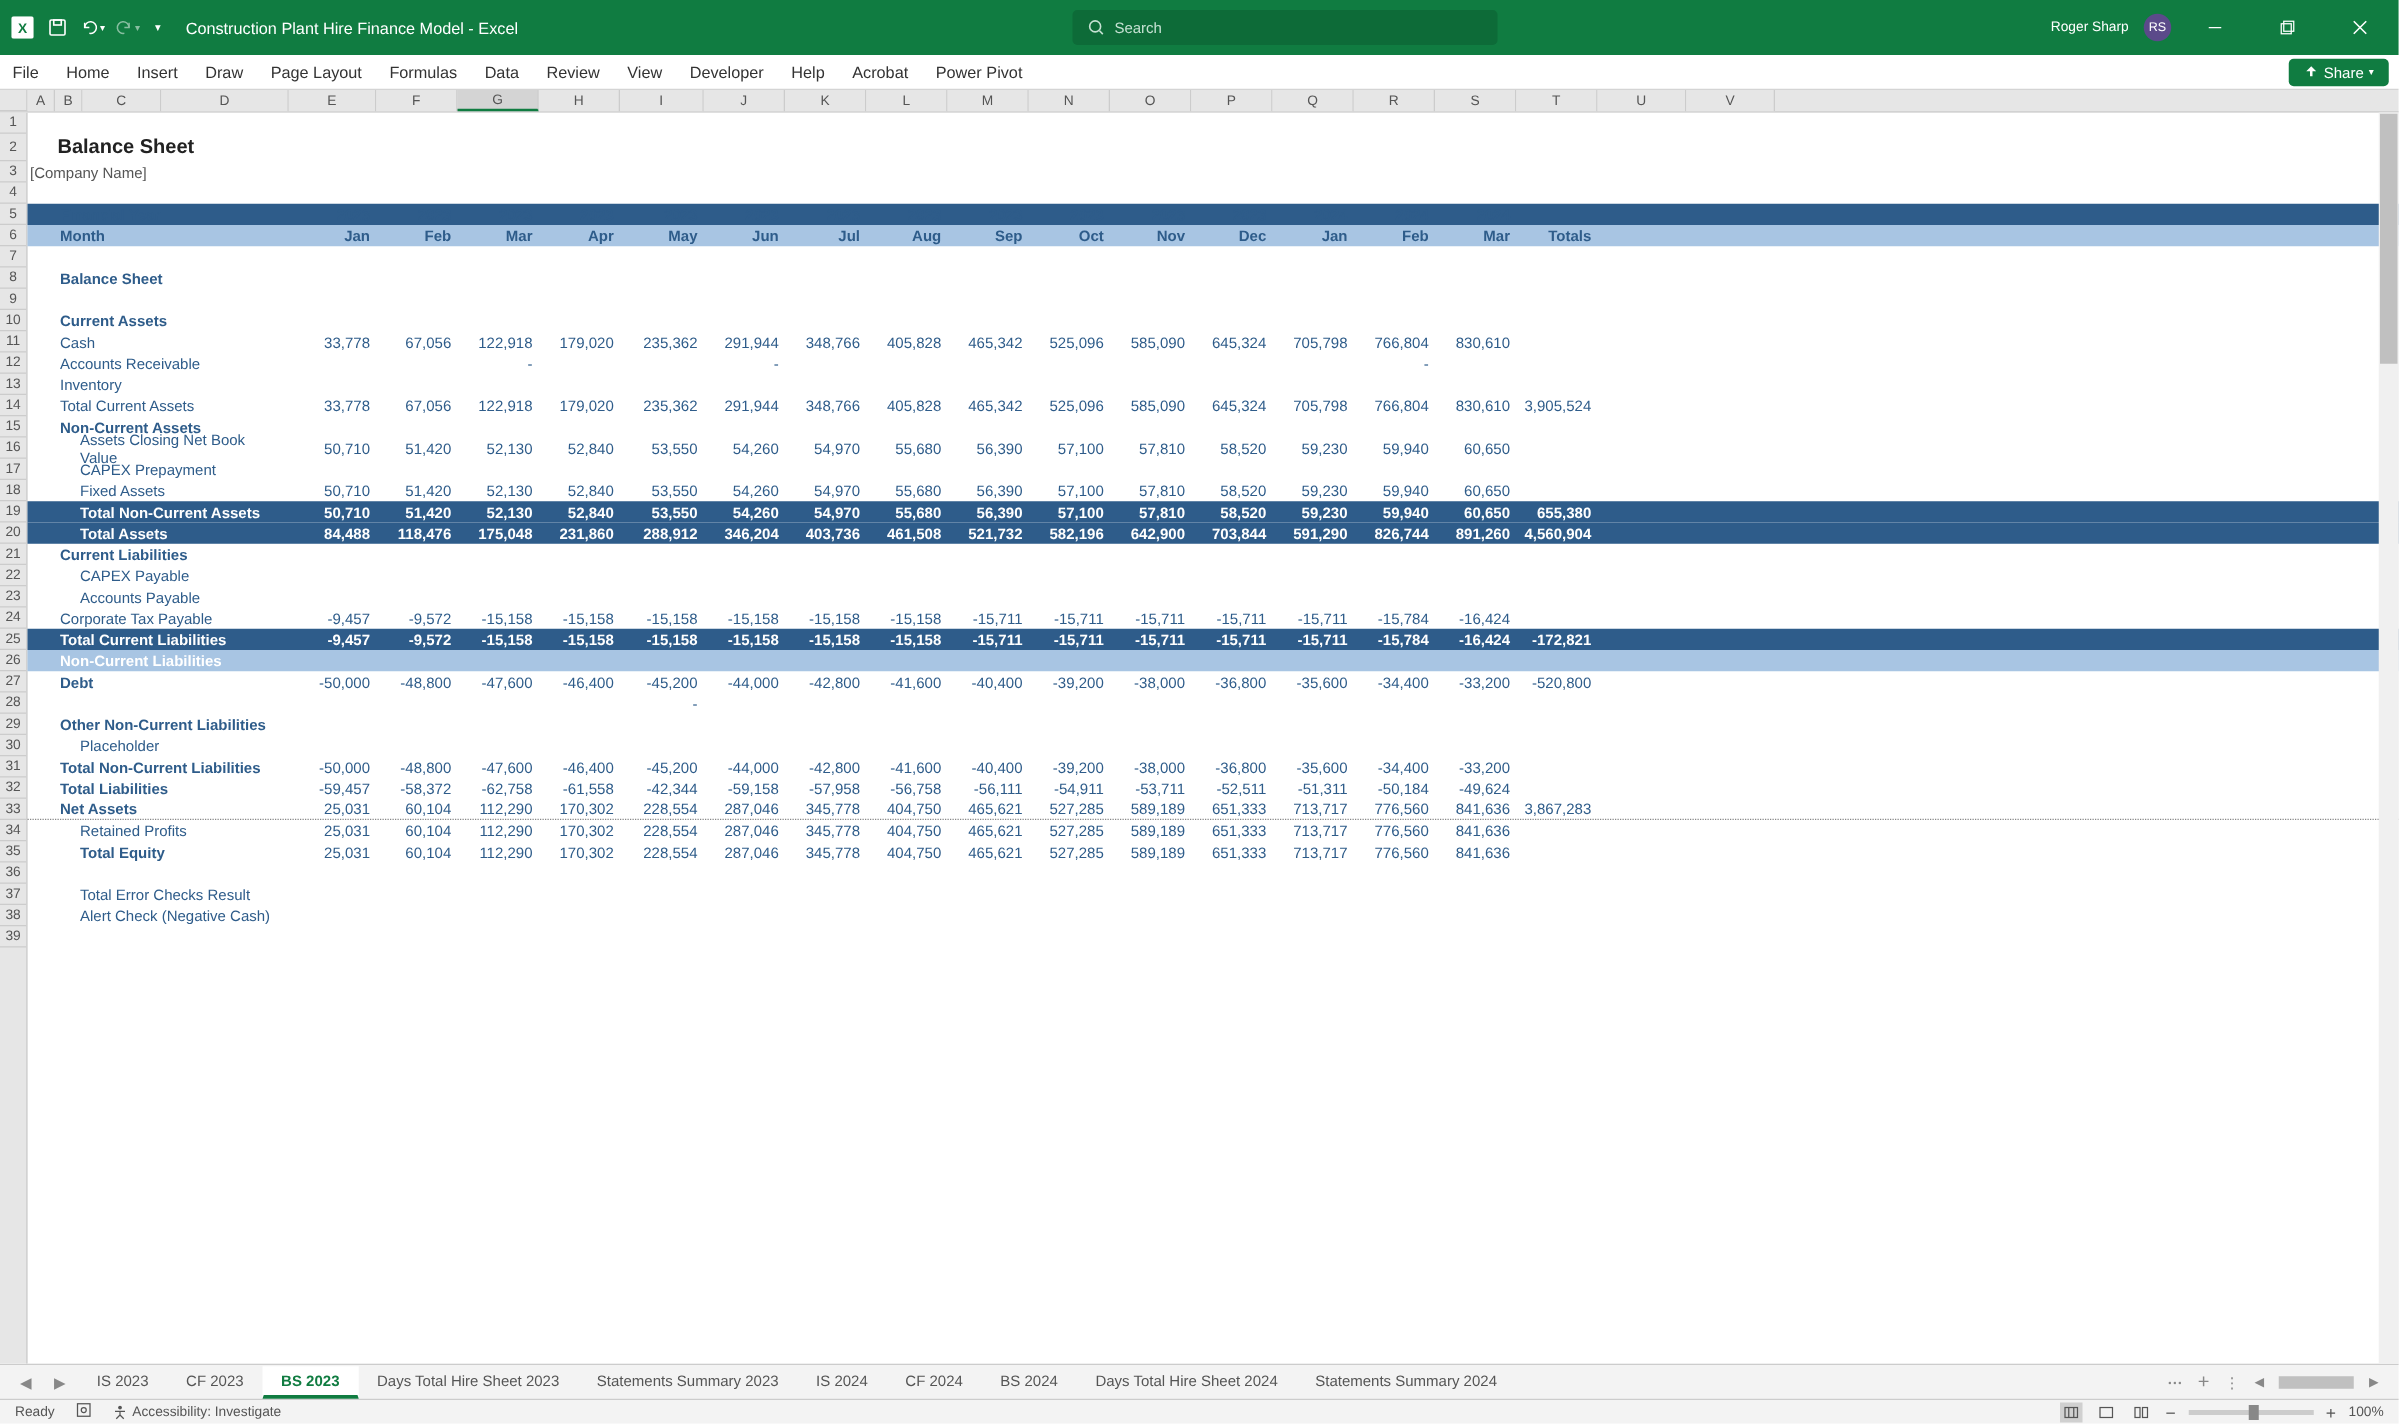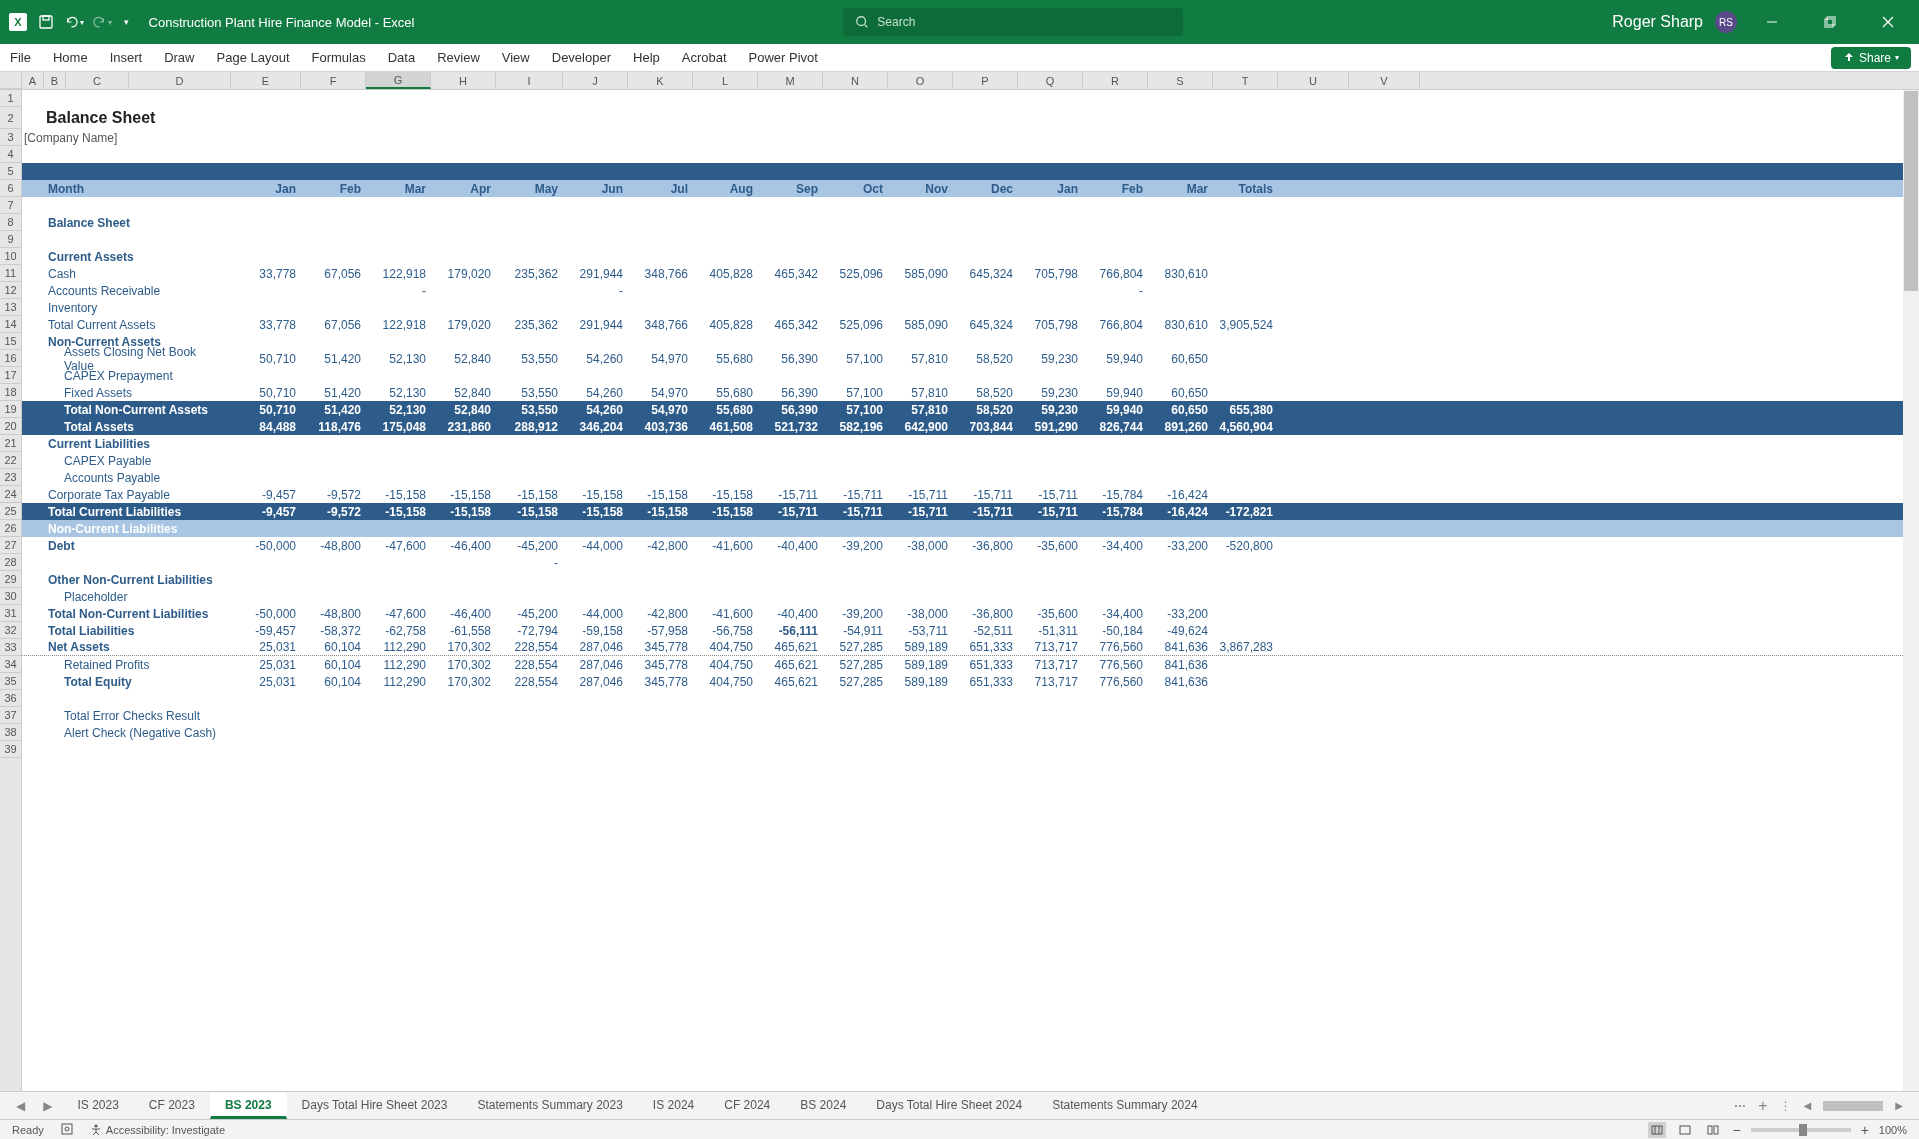--- a/index.html
+++ b/index.html
@@ -91,21 +91,21 @@
   <div class="titlebar-center">
     <div class="search-box">
       <svg width="14" height="14" viewBox="0 0 16 16" fill="none" stroke="#c5e1d2" stroke-width="1.5">
           <circle cx="7" cy="7" r="5"></circle>
           <line x1="11" y1="11" x2="14" y2="14"></line>
         </svg>
       <span>Search</span>
     </div>
   </div>
   <div class="titlebar-right">
-    <span style="font-size:16px">Roger Sharp</span>
+    <span style="font-size:11px">Roger Sharp</span>
     <span class="avatar">RS</span>
     <span class="window-btn">
         <svg width="12" height="12" stroke="#fff" stroke-width="1">
           <line x1="1" y1="6" x2="11" y2="6"></line>
         </svg>
       </span>
     <span class="window-btn">
         <svg width="12" height="12" stroke="#fff" stroke-width="1" fill="none">
           <rect x="1" y="3" width="8" height="8"></rect>
           <rect x="3" y="1" width="8" height="8"></rect>
@@ -640,25 +640,25 @@
         <div class="cell val-cell " style="width: 65px;">-33,200</div>
         <div class="cell val-cell " style="width: 65px;"></div>
         <div class="cell val-cell " style="width: 71px;"></div>
       </div>
       <div class="row ">
         <div class="cell section-hdr bold" style="width: 187px; margin-left: 22px;">Total Liabilities</div>
         <div class="cell val-cell " style="width: 70px;">-59,457</div>
         <div class="cell val-cell " style="width: 65px;">-58,372</div>
         <div class="cell val-cell " style="width: 65px;">-62,758</div>
         <div class="cell val-cell " style="width: 65px;">-61,558</div>
-        <div class="cell val-cell " style="width: 67px;">-72,794</div>
+        <div class="cell val-cell " style="width: 67px;">-42,344</div>
         <div class="cell val-cell " style="width: 65px;">-59,158</div>
         <div class="cell val-cell " style="width: 65px;">-57,958</div>
         <div class="cell val-cell " style="width: 65px;">-56,758</div>
-        <div class="cell val-cell " style="width: 65px; font-weight: bold;">-56,111</div>
+        <div class="cell val-cell " style="width: 65px;">-56,111</div>
         <div class="cell val-cell " style="width: 65px;">-54,911</div>
         <div class="cell val-cell " style="width: 65px;">-53,711</div>
         <div class="cell val-cell " style="width: 65px;">-52,511</div>
         <div class="cell val-cell " style="width: 65px;">-51,311</div>
         <div class="cell val-cell " style="width: 65px;">-50,184</div>
         <div class="cell val-cell " style="width: 65px;">-49,624</div>
         <div class="cell val-cell " style="width: 65px;"></div>
         <div class="cell val-cell " style="width: 71px;"></div>
       </div>
       <div class="row dotted-bottom">

